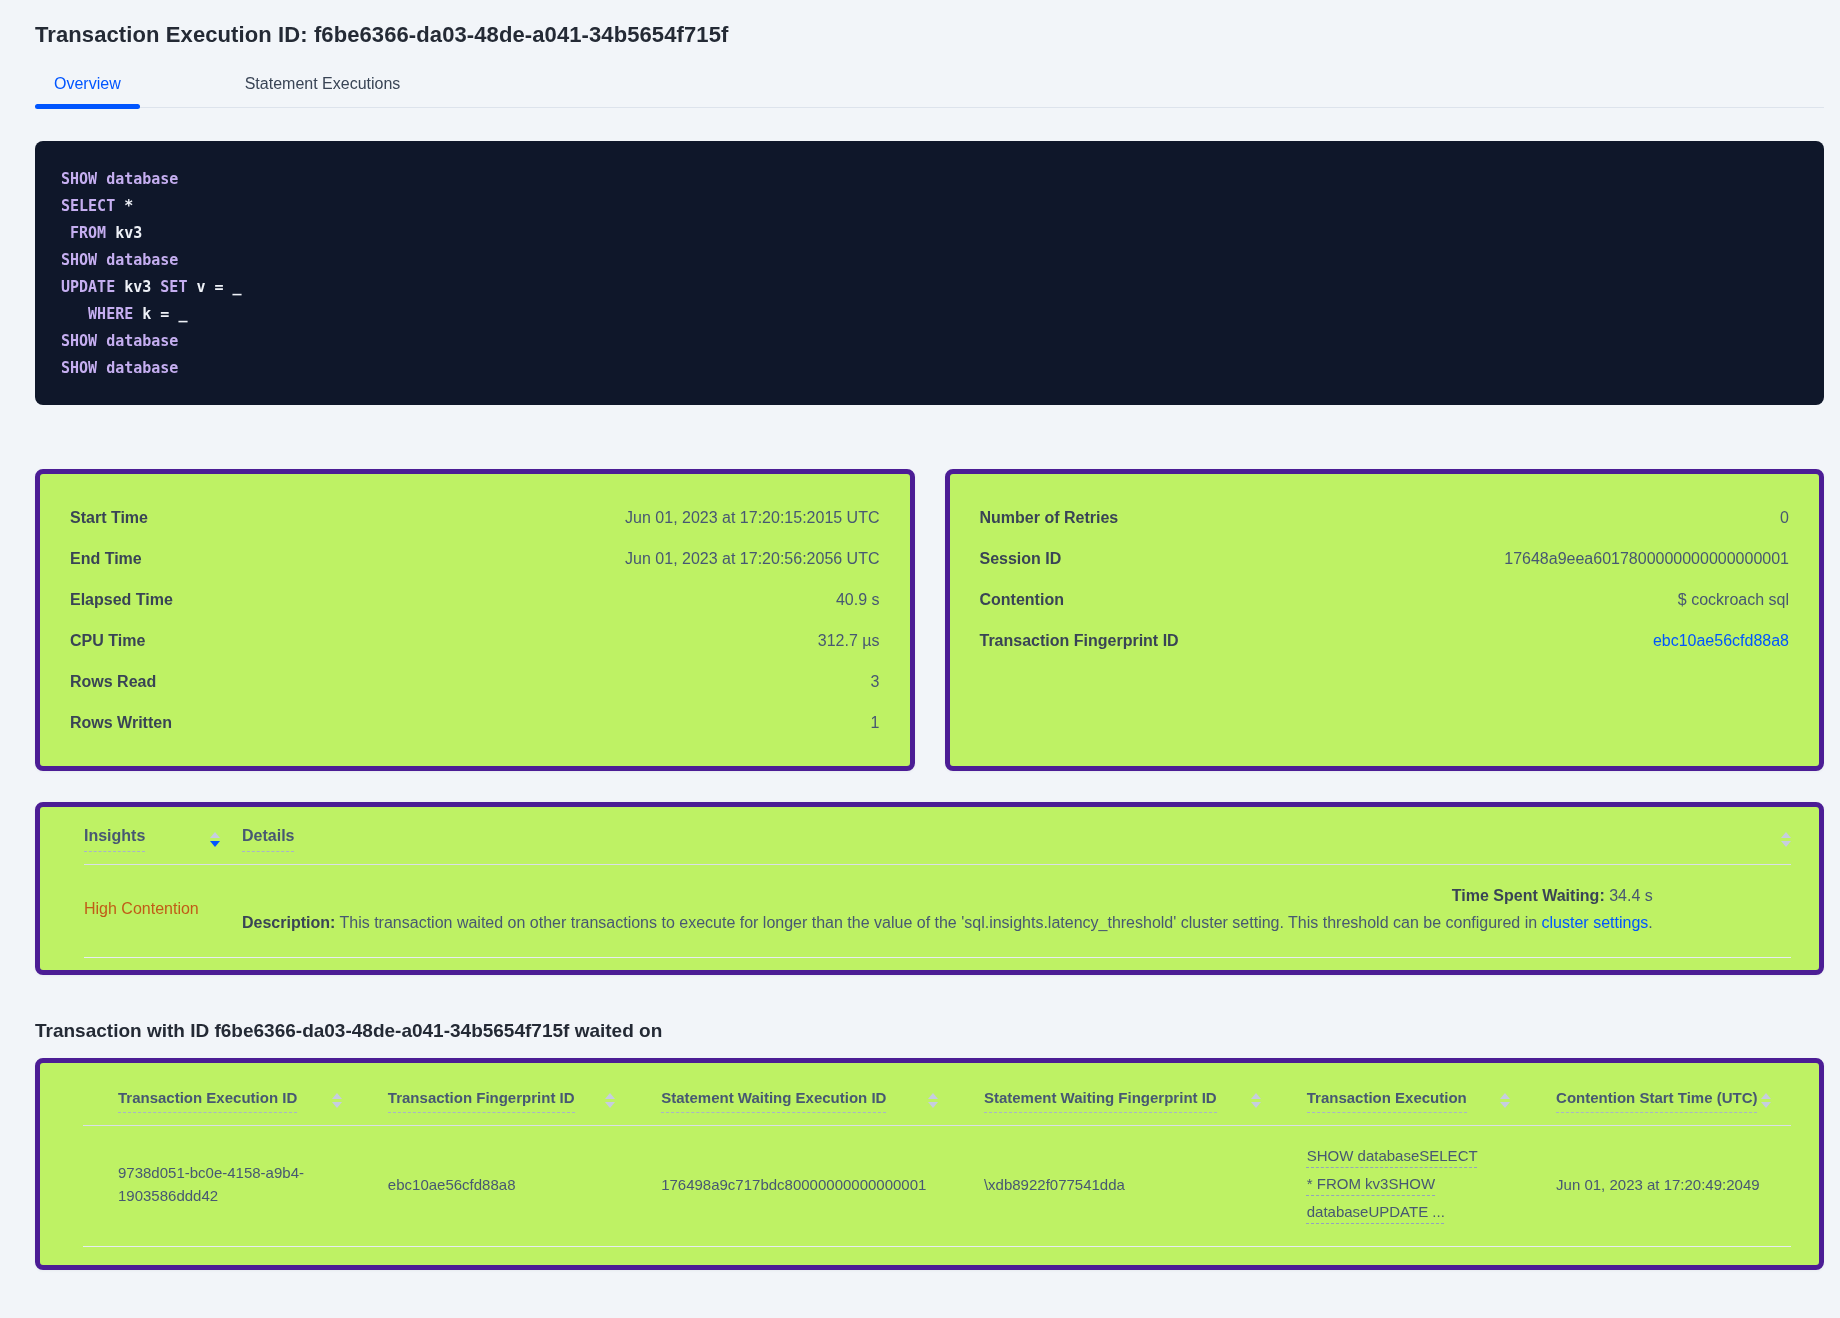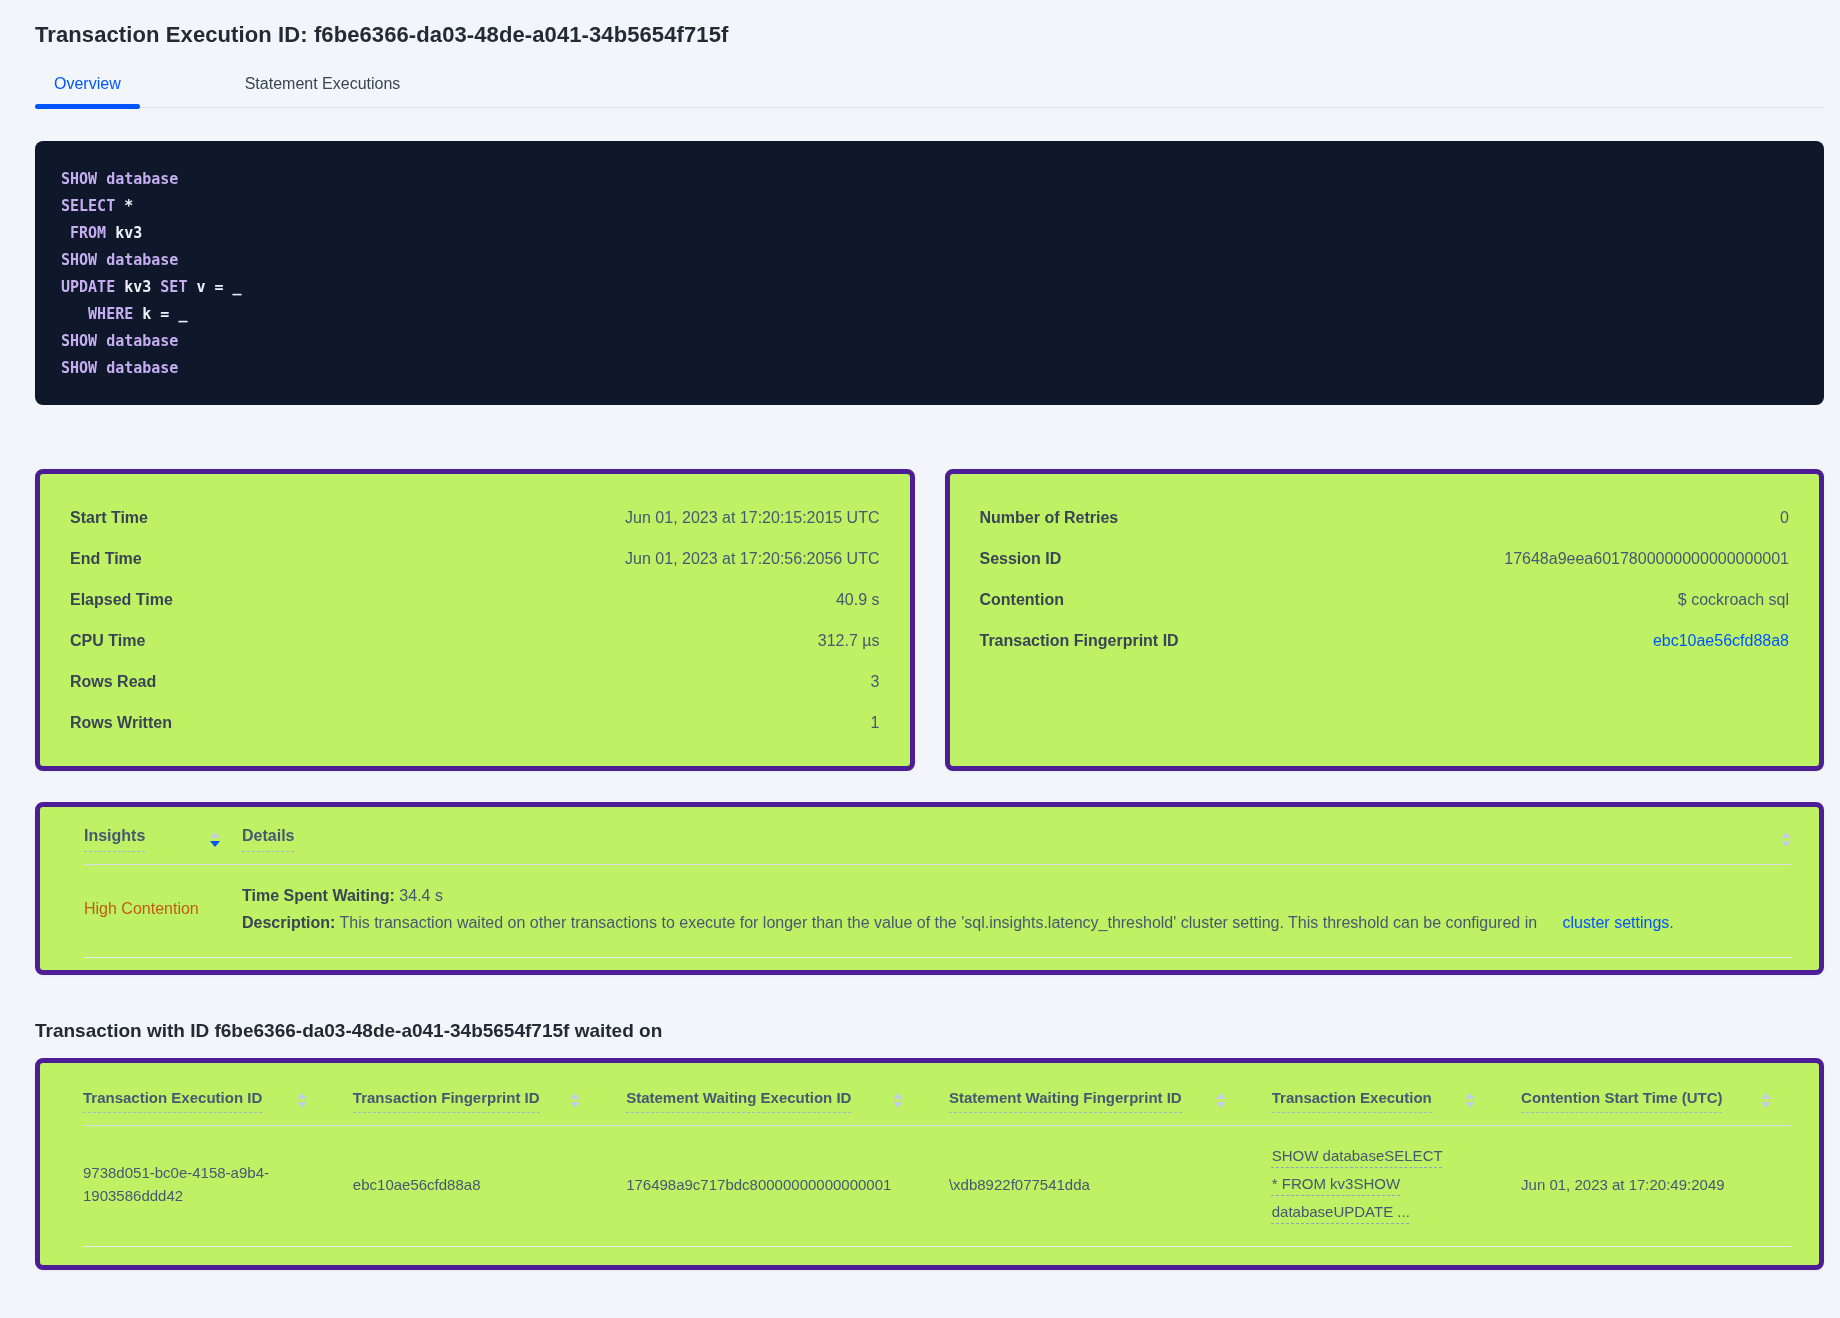--- a/index.html
+++ b/index.html
@@ -92,34 +92,34 @@
     border-bottom: 1px dashed #a8b4c8;
     padding-bottom: 6px;
     cursor: pointer;
   }
   .i-head { display: flex; align-items: flex-start; padding-bottom: 12px; border-bottom: 1px solid #d9dfe9; }
   .i-col1 { width: 158px; display: flex; align-items: flex-start; }
   .i-col1 .sort { margin-left: auto; margin-right: 22px; margin-top: 5px; }
   .i-head .tail-sort { margin-left: auto; margin-top: 5px; }
   .i-row { display: flex; padding: 21px 0 25px; border-bottom: 1px solid #e7ecf3; }
   .insight-name { width: 158px; display: flex; align-items: center; color: #c05c17; font-size: 16px; }
-  .i-details { display: flex; flex-direction: column; gap: 9px; font-size: 16px; color: #475872; padding-top: 1px; }
+  .i-details { display: flex; flex-direction: column; gap: 9px; font-size: 16px; color: #475872; padding-top: 1px; text-align: right; }
   .blbl { font-weight: 700; color: #394455; }
-  .inline-link { color: #0055ff; cursor: pointer; margin-left: 21px; }
+  .inline-link { color: #0055ff; cursor: pointer; }
 
   
   .section-heading { margin-top: 45px; font-size: 19px; font-weight: 700; color: #242a35; }
   .waited-card { margin-top: 16px; padding: 26px 28px 18px 43px; }
   .w-head { display: flex; align-items: flex-start; padding-bottom: 12px; border-bottom: 1px solid #d9dfe9; }
   .w-row  { display: flex; align-items: center; padding: 16px 0 20px; border-bottom: 1px solid #e7ecf3; }
   .wc { padding-right: 18px; font-size: 15px; color: #475872; display: flex; align-items: flex-start; }
   .wc .th-label { font-size: 15px; }
   .wc .sort { margin-left: auto; margin-right: 28px; margin-top: 4px; }
   .wc.last .sort { margin-right: 2px; }
-  .wc1 { width: 15.8%; } .wc2 { width: 16.0%; } .wc3 { width: 18.9%; }
+  .wc1 { width: 15.8%; margin-left: 35px; } .wc2 { width: 16.0%; } .wc3 { width: 18.9%; }
   .wc4 { width: 18.9%; } .wc5 { width: 14.6%; } .wc6 { flex: 1; }
   .id-wrap { max-width: 200px; line-height: 23px; }
   .exec-link {
     display: inline-block; max-width: 180px; line-height: 28px;
     color: #475872; cursor: pointer;
     text-decoration: underline dashed #93a3bd 1px;
     text-underline-offset: 6px;
   }
 </style>
 </head>

